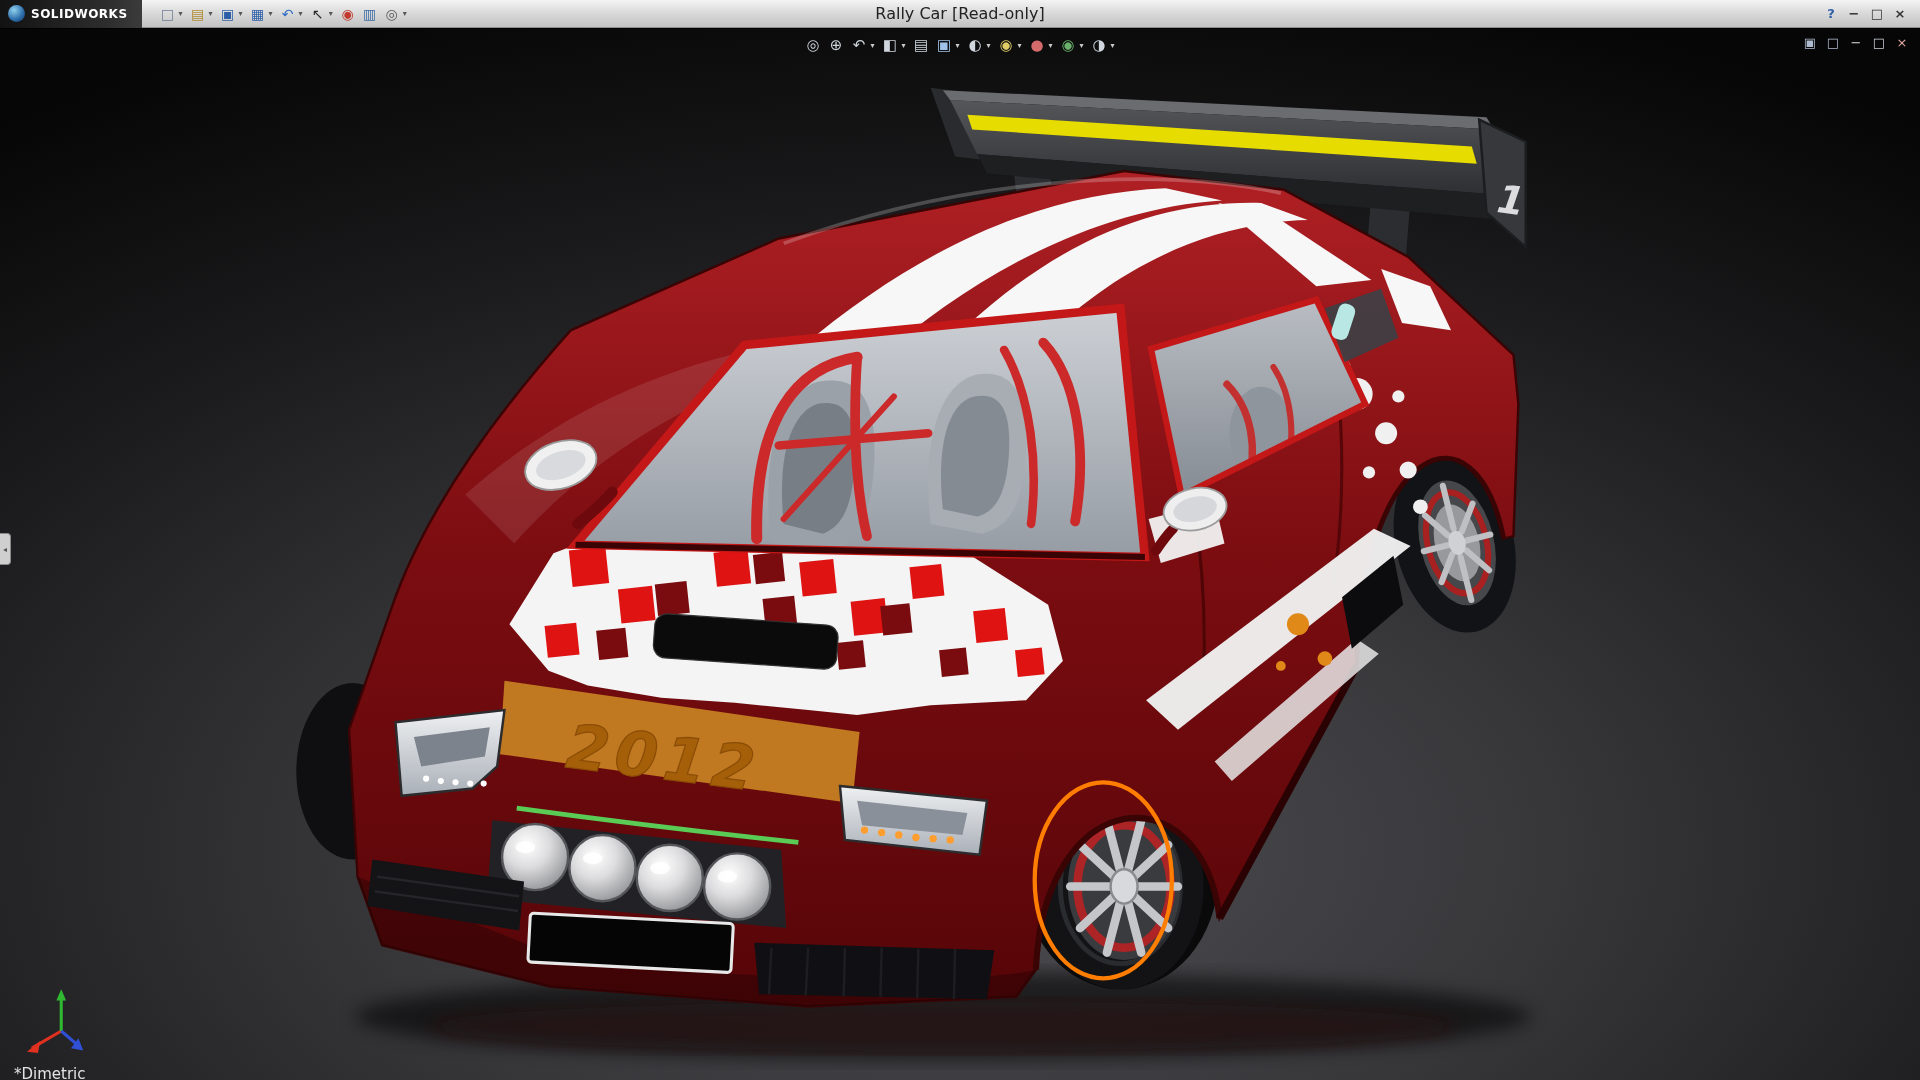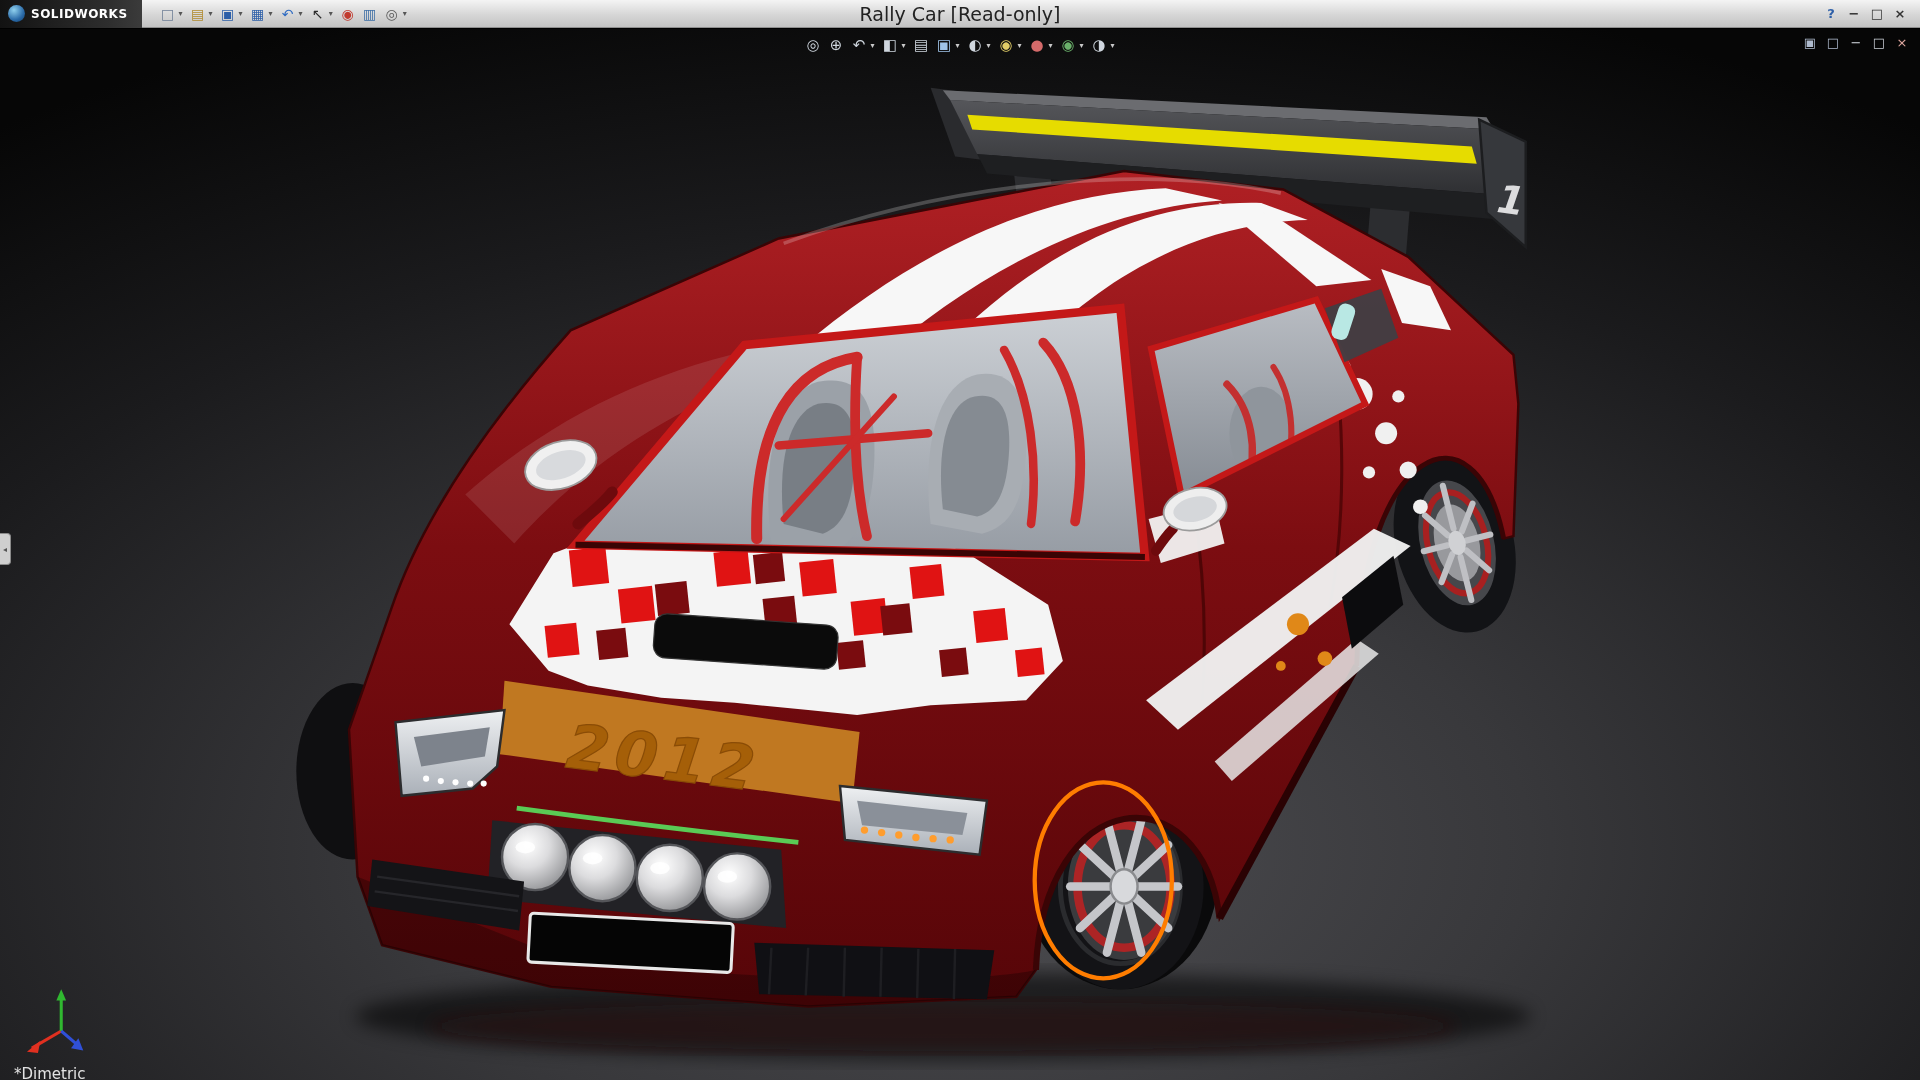--- a/index.html
+++ b/index.html
@@ -12,21 +12,21 @@
     border-bottom:1px solid #8e8e8e;display:flex;align-items:center;z-index:20}
   .logo{height:29px;display:flex;align-items:center;gap:6px;padding:0 14px 0 8px;
     background:linear-gradient(90deg,#121212,#2d2d2d 75%,#3b3b3b)}
   .logo-mark{width:17px;height:17px;border-radius:50%;flex:0 0 auto;
     background:radial-gradient(circle at 35% 30%,#8fd0ee,#2a6aa8 60%,#123c66)}
   .brand{color:#fff;font-weight:bold;font-size:12px;letter-spacing:.5px;white-space:nowrap}
   .tb-icons{display:flex;align-items:center;gap:2px;padding-left:16px}
   .icon{width:20px;height:20px;display:inline-flex;align-items:center;justify-content:center;
     font-size:14px;line-height:1;cursor:default;border-radius:2px;user-select:none}
   .dd{font-size:8px;color:#555;margin:0 3px 0 -1px;user-select:none}
-  .tb-title{position:absolute;left:50%;transform:translateX(-50%);font-size:19px;color:#222;white-space:nowrap}
+  .tb-title{position:absolute;left:50%;transform:translateX(-50%);font-size:16px;color:#222;white-space:nowrap}
   .tb-right{margin-left:auto;display:flex;align-items:center;gap:7px;padding-right:12px}
   .tb-right .icon{width:16px;height:16px;font-size:13px;font-weight:bold}
 
   
   .viewport{position:absolute;top:29px;left:0;right:0;bottom:0;background:#0a0a0a}
   svg.scene{width:100%;height:100%;display:block}
 
   .hud{position:absolute;top:5px;left:50%;transform:translateX(-50%);
     display:flex;align-items:center;gap:2px;padding:1px 6px;border-radius:3px}
   .hud .icon{font-size:15px;width:21px;height:21px}

